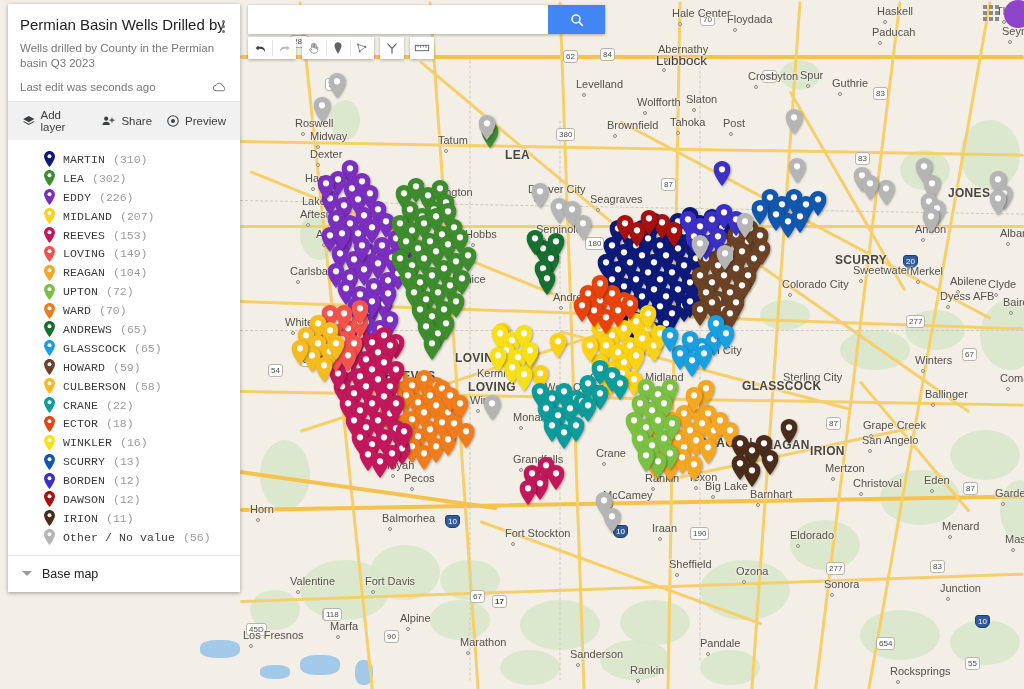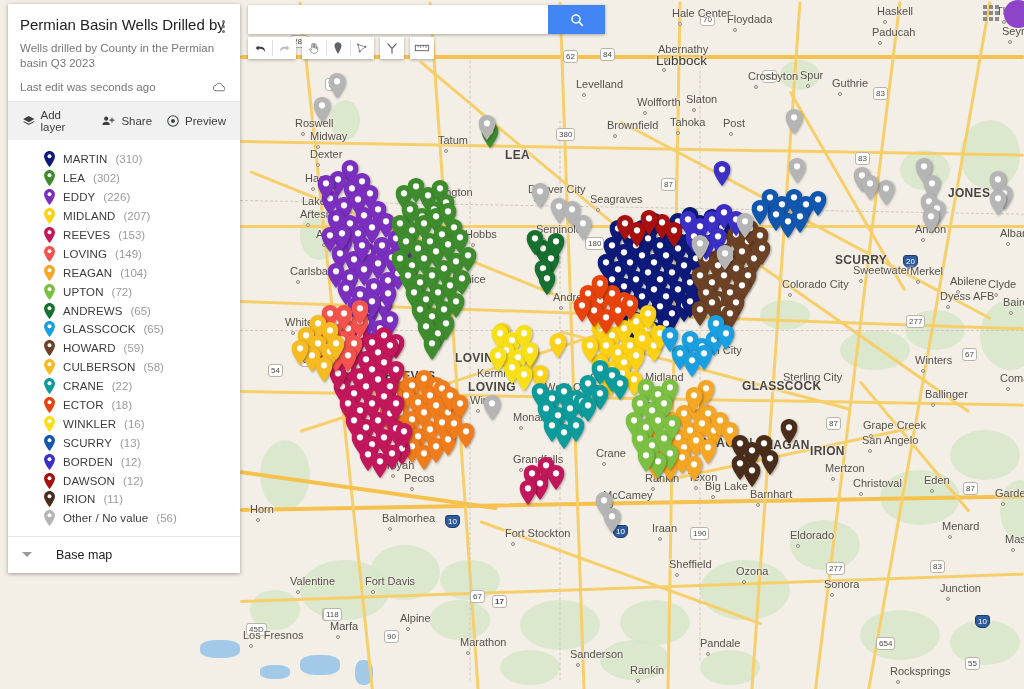--- a/index.html
+++ b/index.html
@@ -175,31 +175,31 @@
   }
   #stylerow {
     display: flex; align-items: center; gap: 6px;
     margin: 7px 0 0 4px; cursor: pointer;
   }
   #styletext { color: #1a73e8; font-size: 11.5px; font-weight: bold; }
 
   #legend { padding: 10px 0 8px 0; }
   .lrow {
     display: flex; align-items: center; gap: 8px;
-    padding: 2px 12px 2px 36px; height: 18.9px;
+    padding: 2px 12px 2px 36px; height: 18.9px; font-family: Liberation Mono, monospace;
   }
   .lpin { width: 11px; height: 16px; flex: none; }
   .lpin svg { display: block; width: 100%; height: 100%; }
   .lname { font-size: 11.5px; color: #3c3c3c; letter-spacing: .1px; }
   .lcount { font-size: 11.5px; color: #9b9b9b; }
 
   #basemap {
     border-top: 1px solid #e4e4e4;
     padding: 11px 12px 11px 14px;
-    display: flex; align-items: center; gap: 24px;
+    display: flex; align-items: center; gap: 10px;
     cursor: pointer;
   }
   #basemaplabel { font-size: 12.5px; color: #222; }
   .caret {
     width: 0; height: 0;
     border-left: 5px solid transparent;
     border-right: 5px solid transparent;
     border-top: 5px solid #9b9b9b;
   }
 
@@ -3341,20 +3341,30 @@
               <path d="M8.5 0C3.8 0 0 3.8 0 8.5c0 6.3 8.5 16.5 8.5 16.5S17 14.8 17 8.5C17 3.8 13.2 0 8.5 0z" fill="#7cc043"></path>
               <circle cx="8.5" cy="8.3" r="3.1" fill="#ffffff"></circle>
             </svg>
           </span>
           <span class="lname">UPTON</span>
           <span class="lcount">(72)</span>
         </div>
         <div class="lrow">
           <span class="lpin">
             <svg viewBox="0 0 17 25" width="11" height="16">
+              <path d="M8.5 0C3.8 0 0 3.8 0 8.5c0 6.3 8.5 16.5 8.5 16.5S17 14.8 17 8.5C17 3.8 13.2 0 8.5 0z" fill="#f07c1c"></path>
+              <circle cx="8.5" cy="8.3" r="3.1" fill="#ffffff"></circle>
+            </svg>
+          </span>
+          <span class="lname">WARD</span>
+          <span class="lcount">(70)</span>
+        </div>
+        <div class="lrow">
+          <span class="lpin">
+            <svg viewBox="0 0 17 25" width="11" height="16">
               <path d="M8.5 0C3.8 0 0 3.8 0 8.5c0 6.3 8.5 16.5 8.5 16.5S17 14.8 17 8.5C17 3.8 13.2 0 8.5 0z" fill="#17702f"></path>
               <circle cx="8.5" cy="8.3" r="3.1" fill="#ffffff"></circle>
             </svg>
           </span>
           <span class="lname">ANDREWS</span>
           <span class="lcount">(65)</span>
         </div>
         <div class="lrow">
           <span class="lpin">
             <svg viewBox="0 0 17 25" width="11" height="16">

